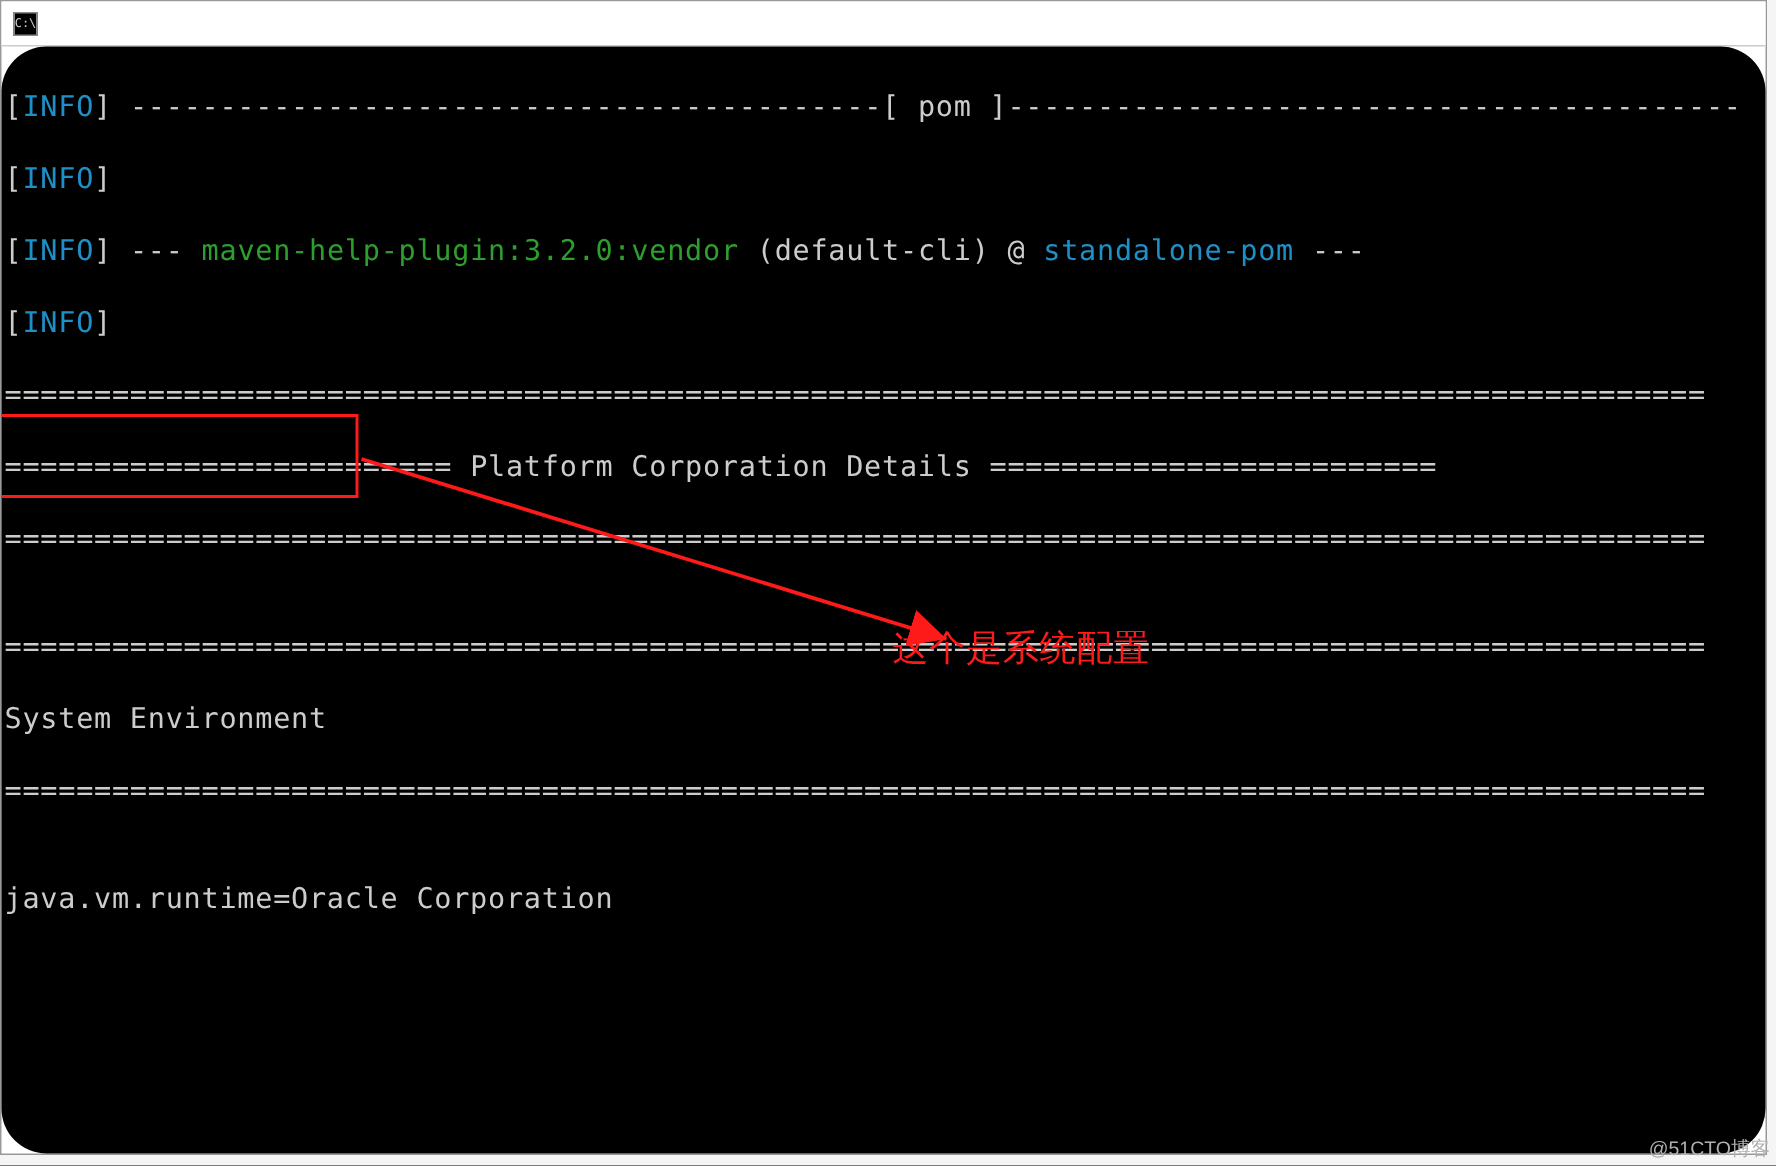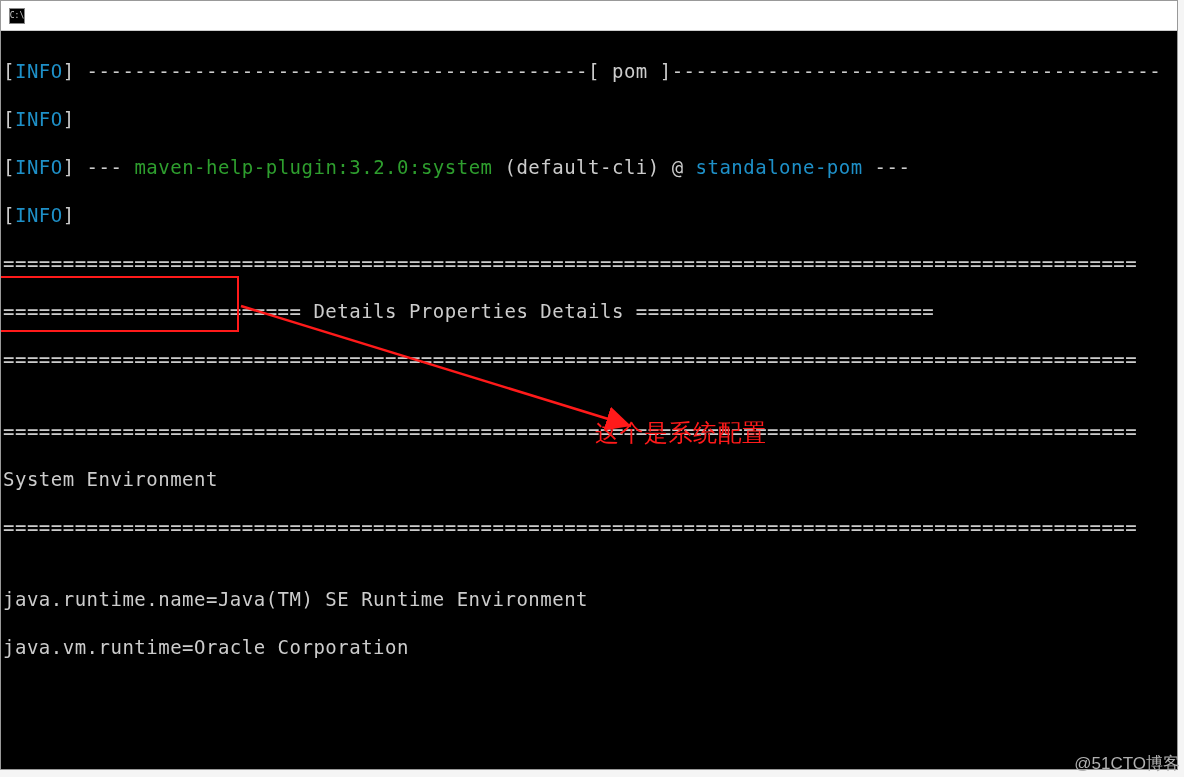--- a/index.html
+++ b/index.html
@@ -39,20 +39,21 @@
     height:calc(100% - 30px);
     padding:4px 2px;
     font-family:"NSimSun", "SimSun", "Consolas", monospace;
     font-size:19px;
     line-height:24px;
     color:#ccc;
     white-space:pre;
     overflow:hidden;
     position:relative;
     letter-spacing:0.5px;
+    border-radius:30px;
   }
   .br { color:#ccc; } 
   .info { color:#1e90c8; }
   .plugin { color:#2e9e2e; }
   .pom { color:#1e90c8; }
   .line { display:block; }
   .highlight-box {
     position:absolute;
     border:2px solid #ff1a1a;
     left:-2px; top:245px;
@@ -69,47 +70,46 @@
   }
   .arrow-svg {
     position:absolute;
     left:230px; top:265px;
     width:430px; height:160px;
     pointer-events:none;
   }
   .watermark {
     position:absolute;
     right:4px; bottom:2px;
-    font-size:17px;
+    font-size:13px;
     color:#b0b0b0;
     font-family:"Microsoft YaHei", sans-serif;
     margin-top:36px;
   }
 </style>
 </head>
 <body>
 
 <div class="window">
   <div class="titlebar">
     <div class="titlebar-icon">C:\</div>
   </div>
   <div class="console">
 <span class="line"><span class="br">[</span><span class="info">INFO</span><span class="br">]</span><span> ------------------------------------------[ </span><span>pom</span><span> ]-----------------------------------------</span></span>
 <span class="line"><span class="br">[</span><span class="info">INFO</span><span class="br">]</span></span>
-<span class="line"><span class="br">[</span><span class="info">INFO</span><span class="br">]</span><span> ---</span><span class="plugin"> maven-help-plugin:3.2.0:system</span><span> (default-cli) @ </span><span class="pom">standalone-pom</span><span> ---</span></span>
+<span class="line"><span class="br">[</span><span class="info">INFO</span><span class="br">]</span><span> ---</span><span class="plugin"> maven-help-plugin:3.2.0:vendor</span><span> (default-cli) @ </span><span class="pom">standalone-pom</span><span> ---</span></span>
 <span class="line"><span class="br">[</span><span class="info">INFO</span><span class="br">]</span></span>
 <span class="line">===============================================================================================</span>
-<span class="line"><span>========================= </span><span>Details Properties Details</span><span> =========================</span></span>
+<span class="line"><span>========================= </span><span>Platform Corporation Details</span><span> =========================</span></span>
 <span class="line">===============================================================================================</span>
 <span class="line"></span>
 <span class="line">===============================================================================================</span>
 <span class="line">System Environment</span>
 <span class="line">===============================================================================================</span>
 <span class="line"></span>
-<span class="line">java.runtime.name=Java(TM) SE Runtime Environment</span>
 <span class="line">java.vm.runtime=Oracle Corporation</span>
 
 
 
 
 
 
 
 
 

